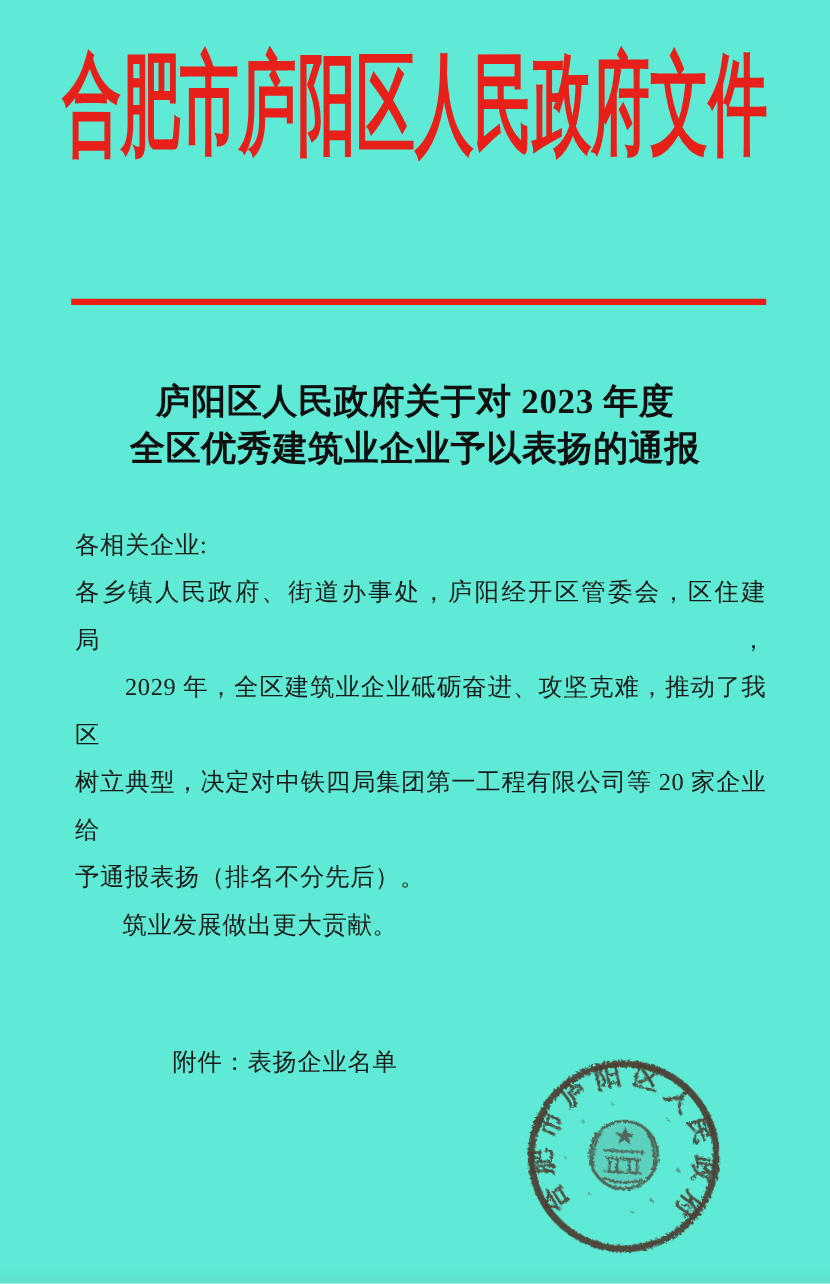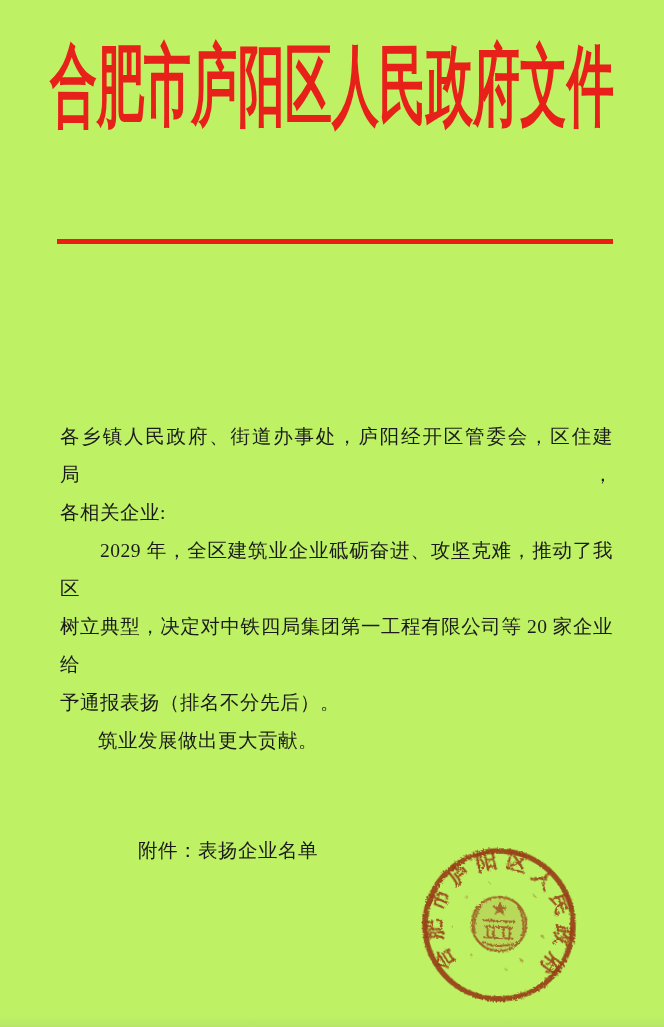--- a/index.html
+++ b/index.html
@@ -1,19 +1,19 @@
 <!DOCTYPE html>
 <html><head>
 <meta charset="utf-8">
 <style>
   html,body{margin:0;padding:0;background:#ffffff;}
   .page{
     position:relative;
     width:664px;height:1027px;
-    background:#bef264;
+    background:#5eead4;
     overflow:hidden;
     font-family:"Liberation Serif","DejaVu Serif",serif;
     color:#1b1b1b;
   }
   
   .letterhead{
     position:absolute;top:63px;left:0;width:664px;
     text-align:center;
     font-size:47px;font-weight:bold;line-height:47px;
     color:#e8201a;
@@ -78,25 +78,27 @@
 <body>
 
 <div class="page">
 
   <div class="letterhead">合肥市庐阳区人民政府文件</div>
 
 
   <div class="redline"></div>
 
   <div class="doctitle">
+    <div>庐阳区人民政府关于对 2023 年度</div>
+    <div>全区优秀建筑业企业予以表扬的通报</div>
   </div>
 
   <div class="body">
+    <div class="line">各相关企业:</div>
     <div class="line just">各乡镇人民政府、街道办事处，庐阳经开区管委会，区住建局，</div>
-    <div class="line">各相关企业:</div>
     <div class="line just ind">2029 年，全区建筑业企业砥砺奋进、攻坚克难，推动了我区</div>
     <div class="line just">树立典型，决定对中铁四局集团第一工程有限公司等 20 家企业给</div>
     <div class="line">予通报表扬（排名不分先后）。</div>
     <div class="line ind2">筑业发展做出更大贡献。</div>
     <div class="attachment">附件：表扬企业名单</div>
   </div>
 
   <svg class="seal" viewBox="0 0 172 172" xmlns="http://www.w3.org/2000/svg">
     <defs>
       <filter id="rough" x="-10%" y="-10%" width="120%" height="120%">

